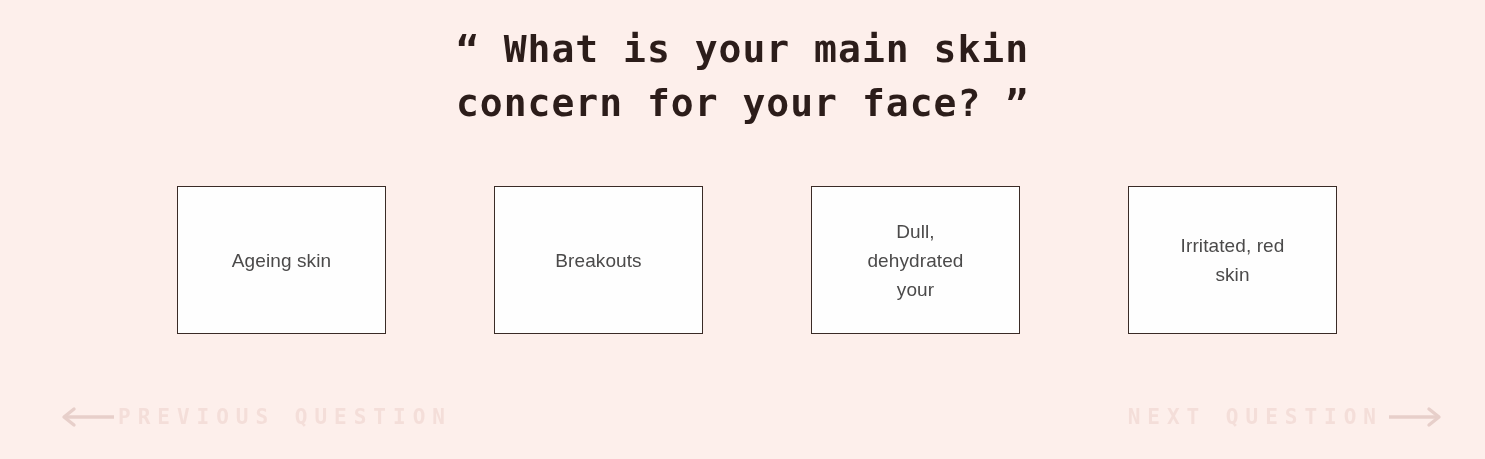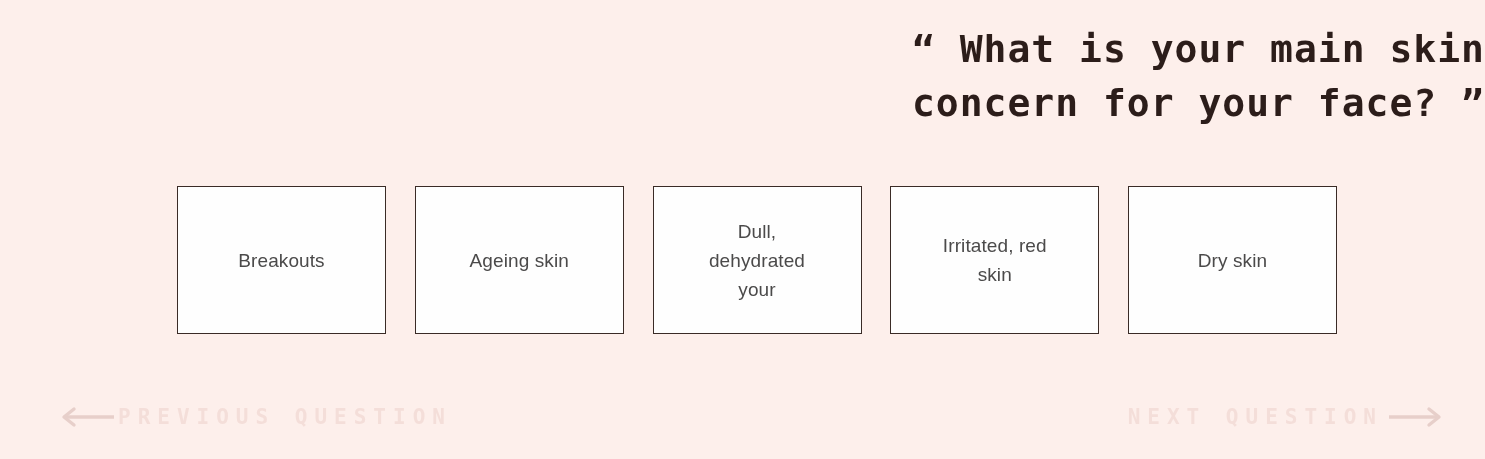--- a/index.html
+++ b/index.html
@@ -15,21 +15,21 @@
     font-family: "Liberation Sans", sans-serif;
     position: relative;
   }
 
   
   .question-heading {
     position: absolute;
     top: 22px;
     left: 0;
     width: 1485px;
-    text-align: right;
+    text-align: center;
     font-family: "DejaVu Sans Mono", "Liberation Mono", monospace;
     font-weight: 700;
     font-size: 38px;
     line-height: 54px;
     letter-spacing: 1px;
     color: #2c1d1a;
     white-space: pre-wrap;
   }
 
   
@@ -106,41 +106,38 @@
 </style>
 </head>
 <body>
 
 <h1 class="question-heading">“ What is your main skin
 concern for your face? ”</h1>
 
 <div class="options-row">
 
   <div class="option-card">
-    <span class="option-card-label">Breakouts</span>
+    <span class="option-card-label">Ageing skin</span>
   </div>
 
   <div class="option-card">
-    <span class="option-card-label">Ageing skin</span>
+    <span class="option-card-label">Breakouts</span>
   </div>
 
   <div class="option-card">
     <span class="option-card-label">Dull,
 dehydrated
 your</span>
   </div>
 
   <div class="option-card">
     <span class="option-card-label">Irritated, red
 skin</span>
   </div>
 
-  <div class="option-card">
-    <span class="option-card-label">Dry skin</span>
-  </div>
 
 </div>
 
 <div class="nav-bar">
 
   <div class="nav-link nav-prev">
     <span class="nav-arrow">
       <svg width="56" height="22" viewBox="0 0 56 22" fill="none" aria-hidden="true">
         <path d="M54 11 H6" stroke="currentColor" stroke-width="3.4" stroke-linecap="butt"></path>
         <path d="M14 3 L4 11 L14 19" stroke="currentColor" stroke-width="3.4" stroke-linecap="round" stroke-linejoin="round" fill="none"></path>

